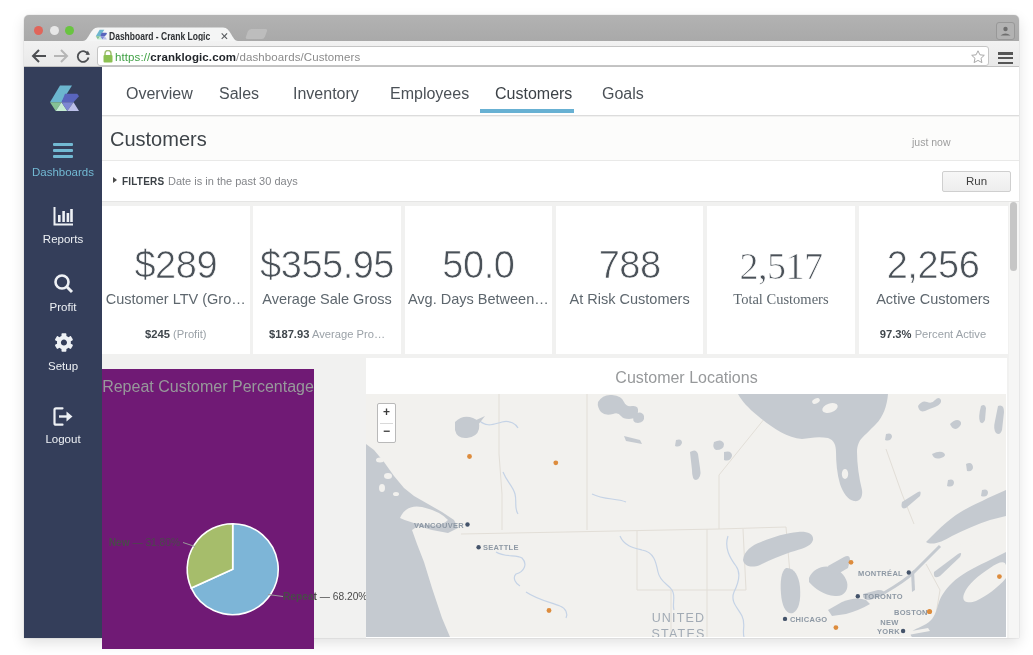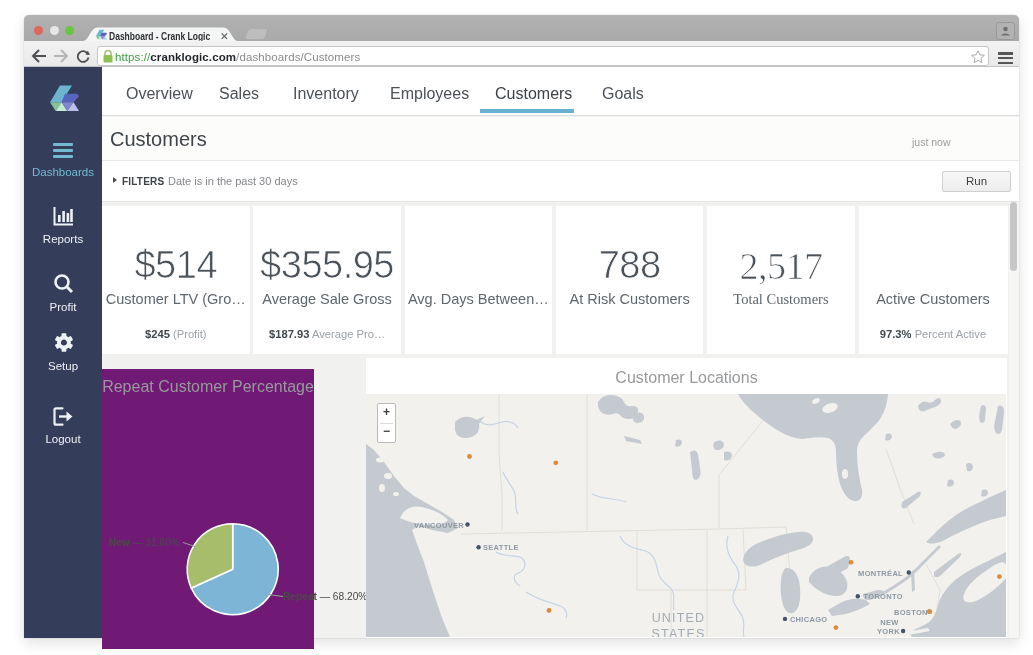--- a/index.html
+++ b/index.html
@@ -166,41 +166,43 @@
 <div id="underline"></div>
 <div id="headarea"></div>
 <div id="heading">Customers</div>
 <div id="justnow">just now</div>
 <div id="filters"></div>
 <div id="ftri"></div>
 <div id="flab">FILTERS</div>
 <div id="fdesc">Date is in the past 30 days</div>
 <div id="runbtn">Run</div>
 <div class="card" style="left:102px;">
-  <div class="cnum">$514</div>
+  <div class="cnum">$289</div>
   <div class="clab">Customer LTV (Gro…</div>
   <div class="csub"><b>$245</b> (Profit)</div>
 </div>
 <div class="card" style="left:253.3px;">
   <div class="cnum">$355.95</div>
   <div class="clab">Average Sale Gross</div>
   <div class="csub"><b>$187.93</b> Average Pro…</div>
 </div>
 <div class="card" style="left:404.6px;">
+  <div class="cnum">50.0</div>
   <div class="clab">Avg. Days Between…</div>
 </div>
 <div class="card" style="left:555.9px;">
   <div class="cnum">788</div>
   <div class="clab">At Risk Customers</div>
 </div>
 <div class="card" style="left:707.2px;font-family:Liberation Serif, serif;">
   <div class="cnum">2,517</div>
   <div class="clab">Total Customers</div>
 </div>
 <div class="card" style="left:858.5px; width:149px;">
+  <div class="cnum">2,256</div>
   <div class="clab">Active Customers</div>
   <div class="csub"><b>97.3%</b> Percent Active</div>
 </div>
 
 <div id="piepanel">
   <div id="pietitle">Repeat Customer Percentage</div>
 </div>
 <svg class="abs" style="left:102px; top:490px; overflow:visible;" width="268" height="148" viewBox="0 0 268 148">
   <g transform="translate(130.7,79.2)">
     <path d="M0,-45.5 A45.5,45.5 0 1 1 -41.4,18.9 L0,0 Z" fill="#7db5d7" stroke="#fff" stroke-width="1.6"></path>

